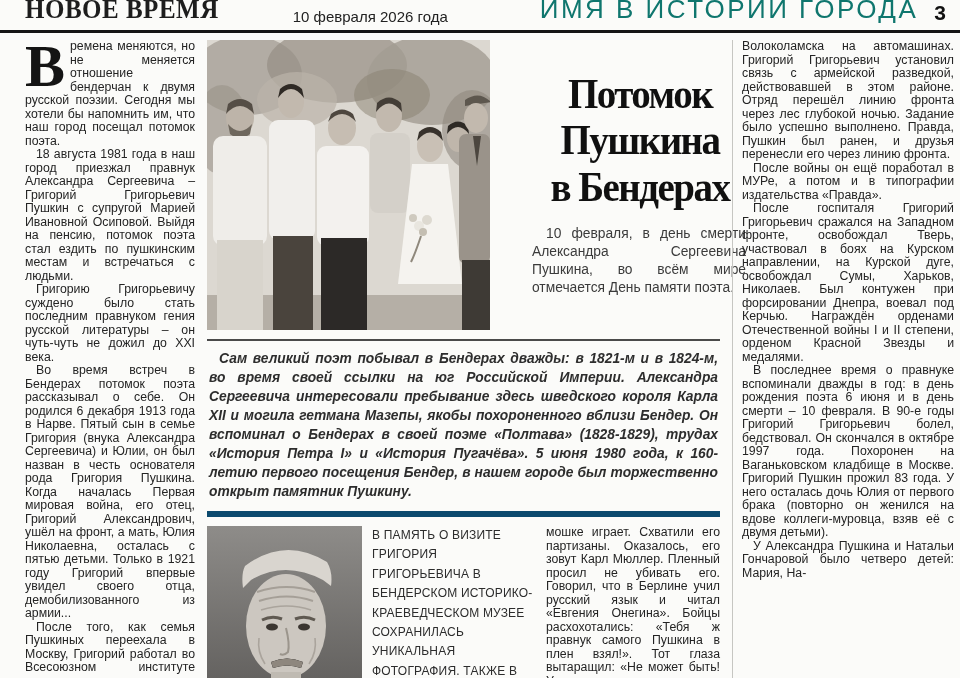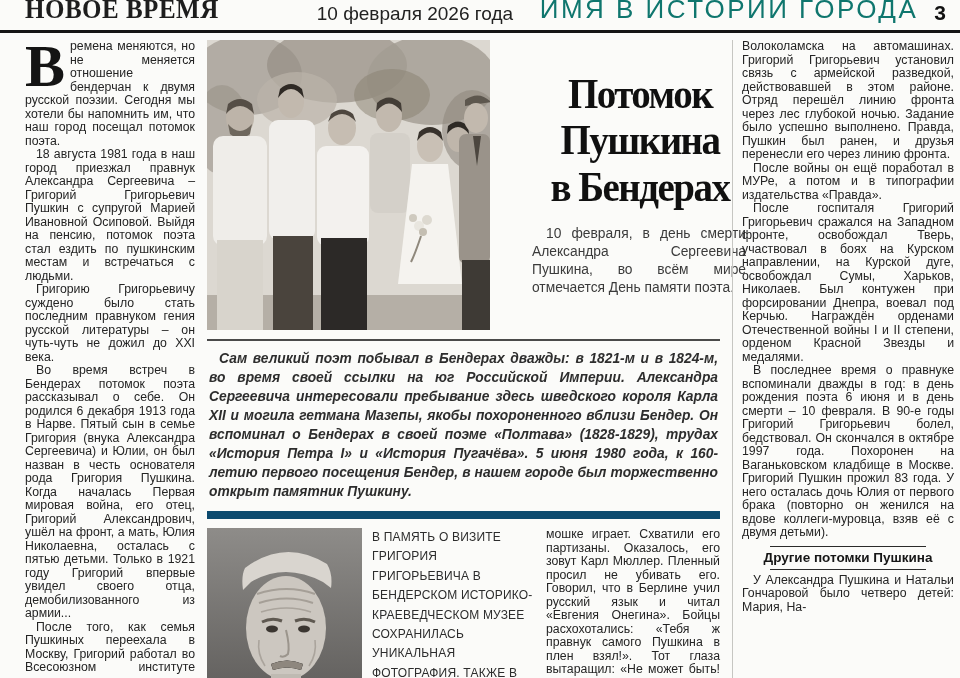--- a/index.html
+++ b/index.html
@@ -10,21 +10,21 @@
   }
   
   .hdr{
     display:flex;align-items:flex-end;box-sizing:border-box;
     padding:6px 14px 5px 25px;border-bottom:3px solid #151515;height:33px;
   }
   .masthead{
     font-family:"Liberation Serif",serif;font-weight:bold;font-size:25px;
     letter-spacing:.5px;transform:scaleY(1.12);transform-origin:left bottom;white-space:nowrap;
   }
-  .hdr-date{font-size:19px;margin-left:98px;white-space:nowrap;color:#222;}
+  .hdr-date{font-size:15px;margin-left:74px;white-space:nowrap;color:#222;}
   .hdr-section{
     margin-left:auto;font-size:26px;letter-spacing:2.5px;color:#0f766e;white-space:nowrap;
   }
   .hdr-page{font-weight:bold;font-size:21px;margin-left:16px;color:#111;}
   
   .bodywrap{display:flex;box-sizing:border-box;padding:7px 5px 0 25px;gap:12px;height:645px;}
   .col-left{width:170px;flex:none;}
   .middle{width:513px;flex:none;}
   .col-right{width:212px;flex:none;border-left:1px solid #c6c6c2;padding-left:9px;}
   
@@ -42,21 +42,21 @@
     font-family:"Liberation Serif",serif;font-weight:bold;text-align:center;
     font-size:39px;line-height:43px;letter-spacing:-1.5px;color:#101010;
     transform:scaleY(1.08);transform-origin:center top;
   }
   .subtitle{
     margin-top:26px;font-size:13.8px;line-height:18px;text-align:justify;
     text-indent:14px;color:#3b3b3b;padding-right:2px;
   }
   
   .lede{
-    margin-top:9px;border-top:2px solid #4a4a4a;border-bottom:8px solid #0c4a6e;
+    margin-top:9px;border-top:2px solid #4a4a4a;border-bottom:6px solid #0c4a6e;
     padding:8px 2px 10px 2px;
   }
   .lede p{
     margin:0;font-style:italic;font-weight:bold;font-size:13.8px;line-height:19px;
     text-align:justify;text-indent:10px;color:#2d2d2d;
   }
   
   .mid-bot{display:flex;gap:10px;margin-top:9px;height:198px;}
   .portrait{width:155px;height:198px;flex:none;}
   .caps-col{width:164px;flex:none;}
@@ -211,22 +211,17 @@
         </div>
 
       </div>
     </div>
 
     <div class="col-right txt">
       <p>Волоколамска на автомашинах. Григорий Григорьевич установил связь с армейской разведкой, действовавшей в этом районе. Отряд перешёл линию фронта через лес глубокой ночью. Задание было успешно выполнено. Правда, Пушкин был ранен, и друзья перенесли его через линию фронта.</p>
       <p class="ind">После войны он ещё поработал в МУРе, а потом и в типографии издательства «Правда».</p>
       <p class="ind">После госпиталя Григорий Григорьевич сражался на Западном фронте, освобождал Тверь, участвовал в боях на Курском направлении, на Курской дуге, освобождал Сумы, Харьков, Николаев. Был контужен при форсировании Днепра, воевал под Керчью. Награждён орденами Отечественной войны I и II степени, орденом Красной Звезды и медалями.</p>
       <p class="ind">В последнее время о правнуке вспоминали дважды в год: в день рождения поэта 6 июня и в день смерти – 10 февраля. В 90-е годы Григорий Григорьевич болел, бедствовал. Он скончался в октябре 1997 года. Похоронен на Ваганьковском кладбище в Москве. Григорий Пушкин прожил 83 года. У него осталась дочь Юлия от первого брака (повторно он женился на вдове коллеги-муровца, взяв её с двумя детьми).</p>
-      <div class="subhead-block">
-        <hr class="subhead-rule">
-        <div class="subhead">Другие потомки Пушкина</div>
-        <hr class="subhead-rule">
-      </div>
       <p class="ind">У Александра Пушкина и Натальи Гончаровой было четверо детей: Мария, На-</p>
     </div>
 
   </div>
 </div>
 
 </body></html>

